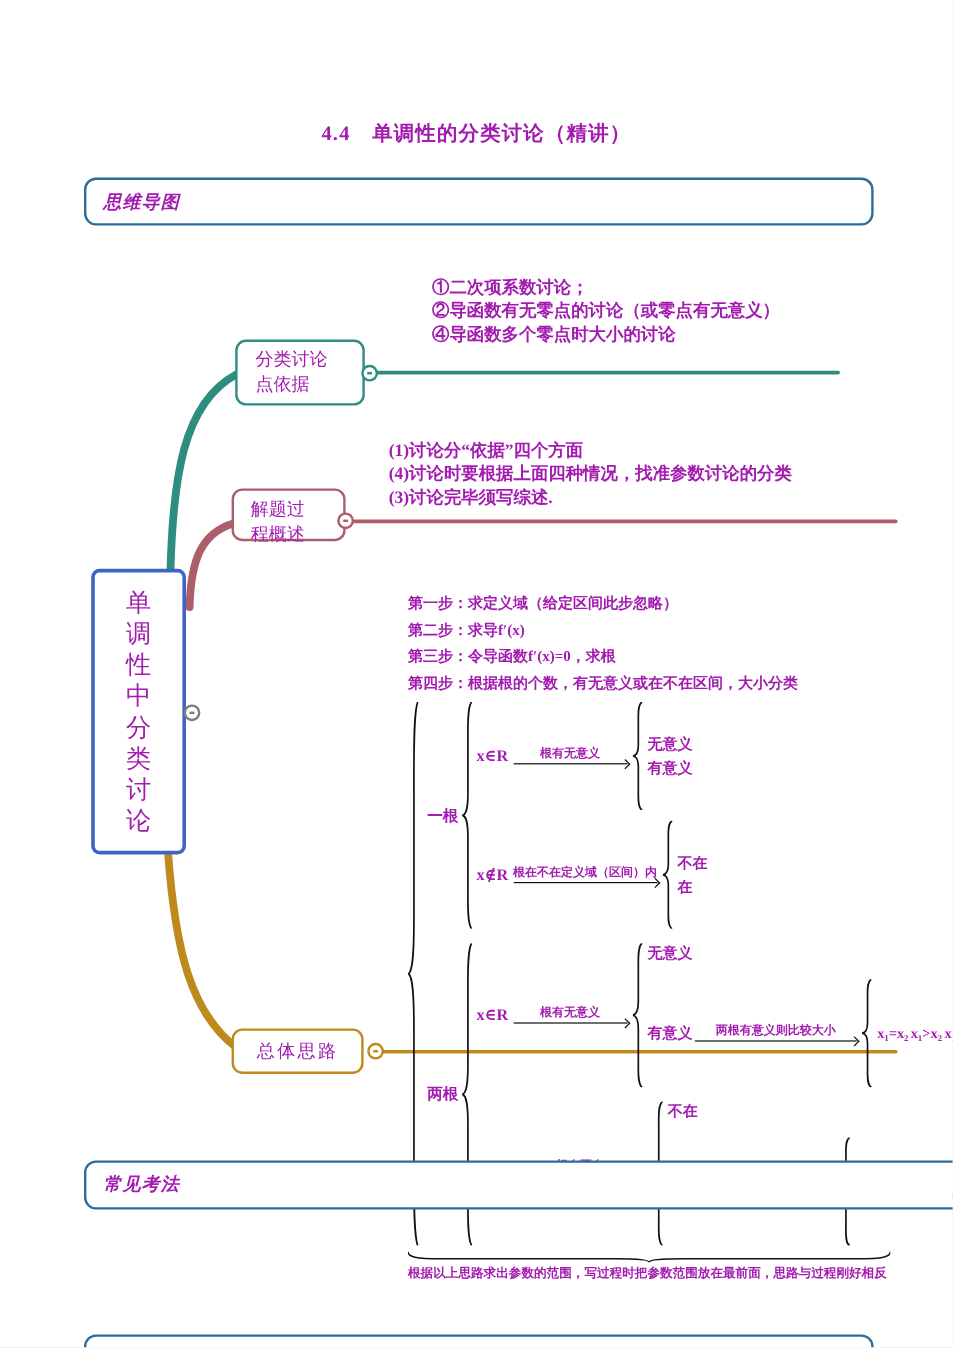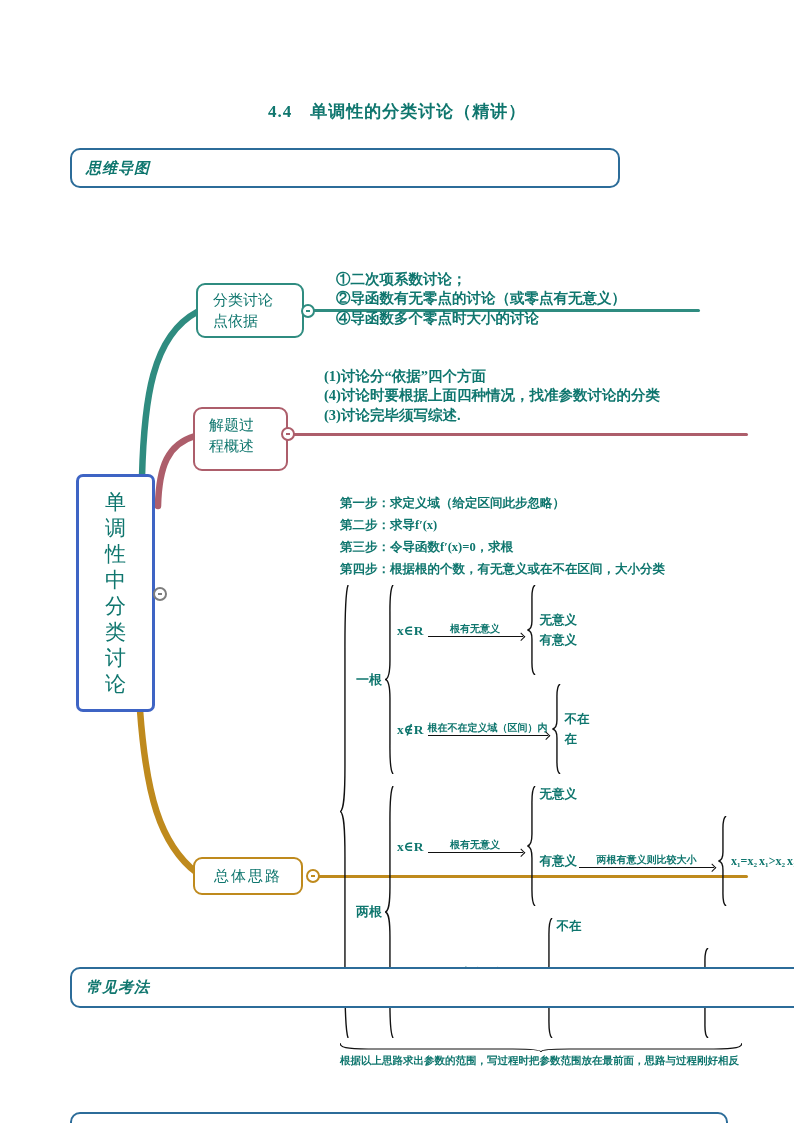--- a/index.html
+++ b/index.html
@@ -1,41 +1,41 @@
 <!DOCTYPE html>
 <html style="--blue: #2c6c99; --royal: #3e64c4; --teal: #2f8c80; --rose: #ad5e6b; --gold: #bf8a1d; --gray: #7d7d7d;"><head>
 <meta charset="utf-8">
 <style>
   html,body{margin:0;padding:0;background:#e9e9e9;}
   .page{
     position:relative;width:794px;height:1123px;margin:0 auto;
     background:#ffffff;overflow:hidden;
-    font-family:"Liberation Serif","DejaVu Serif",serif;color:#0f766e;
+    font-family:"Liberation Serif","DejaVu Serif",serif;color:#a21caf;
   }
   .abs{position:absolute;}
   
   .doc-title{top:100px;left:0;width:100%;text-align:center;
     font-size:17px;font-weight:bold;letter-spacing:1px;}
   
   .hdr-box{border:2.5px solid var(--blue);border-radius:10px;background:#fff;
     display:flex;align-items:center;box-sizing:border-box;}
   .hdr-box .hdr-label{font-size:15px;font-weight:bold;padding-left:14px;
     font-style:italic;letter-spacing:1px;}
-  #hdr-mindmap{left:70px;top:148px;width:550px;height:40px;}
+  #hdr-mindmap{left:70px;top:148px;width:658px;height:40px;}
   #hdr-common{left:70px;top:967px;width:788px;height:41px;}
   #hdr-partial{left:70px;top:1112px;width:658px;height:26px;}
   
   .node{box-sizing:border-box;background:#fff;border-radius:9px;}
   #node-root{left:76px;top:474px;width:79px;height:238px;border:3px solid var(--royal);
     border-radius:7px;display:flex;flex-direction:column;align-items:center;
     justify-content:center;}
   #node-root span{font-size:21px;line-height:26px;}
   #node-b1{left:196px;top:283px;width:108px;height:55px;border:2.5px solid var(--teal);
     padding:5px 0 0 15px;}
-  #node-b2{left:193px;top:407px;width:95px;height:64px;border:2.5px solid var(--rose);
+  #node-b2{left:193px;top:407px;width:95px;height:44px;border:2.5px solid var(--rose);
     padding:6px 0 0 14px;}
   #node-b1 div,#node-b2 div{font-size:15px;line-height:21px;white-space:nowrap;}
   #node-b3{left:193px;top:857px;width:110px;height:38px;border:2.5px solid var(--gold);
     display:flex;align-items:center;justify-content:center;font-size:15px;
     letter-spacing:2px;}
   
   .minus{width:14px;height:14px;border-radius:50%;background:#fff;
     box-sizing:border-box;}
   .minus::after{content:'';position:absolute;left:3px;right:3px;top:50%;
     margin-top:-1px;height:2px;}
@@ -43,21 +43,21 @@
   .minus.rose{border:2px solid var(--rose);}  .minus.rose::after{background:var(--rose);}
   .minus.gold{border:2px solid var(--gold);}  .minus.gold::after{background:var(--gold);}
   .minus.gray{border:2px solid var(--gray);}  .minus.gray::after{background:var(--gray);}
   
   .hline{height:2.5px;border-radius:2px;}
   #line-b1{left:312px;top:309px;width:388px;background:var(--teal);}
   #line-b2{left:293px;top:433px;width:455px;background:var(--rose);}
   #line-b3{left:318px;top:875px;width:430px;background:var(--gold);}
   
   .notes{font-size:14.5px;font-weight:bold;line-height:19.3px;white-space:nowrap;}
-  #notes-b1{left:336px;top:231px;margin-top:39px;}
+  #notes-b1{left:360px;top:231px;}
   #notes-b2{left:324px;top:367px;}
   
   #flowchart{left:340px;top:492px;width:420px;}
   .fc-steps div{font-size:12.5px;font-weight:bold;line-height:22px;white-space:nowrap;}
   .fc-tree{display:flex;align-items:stretch;margin-top:5px;}
   .vbrace{width:9px;align-self:stretch;height:auto;flex:none;}
   .vbrace path{stroke:#111;fill:none;stroke-width:1.4;}
   .fc-groups{display:flex;flex-direction:column;gap:12px;padding-left:4px;}
   .group{display:flex;align-items:center;}
   .group-label{font-size:13px;font-weight:bold;margin:0 3px;white-space:nowrap;}

